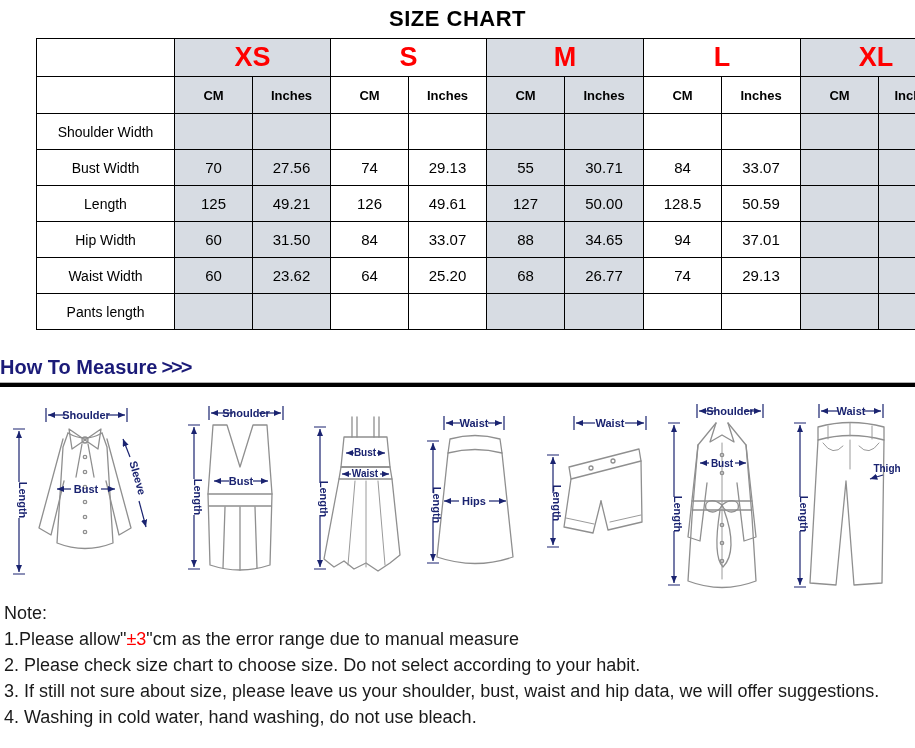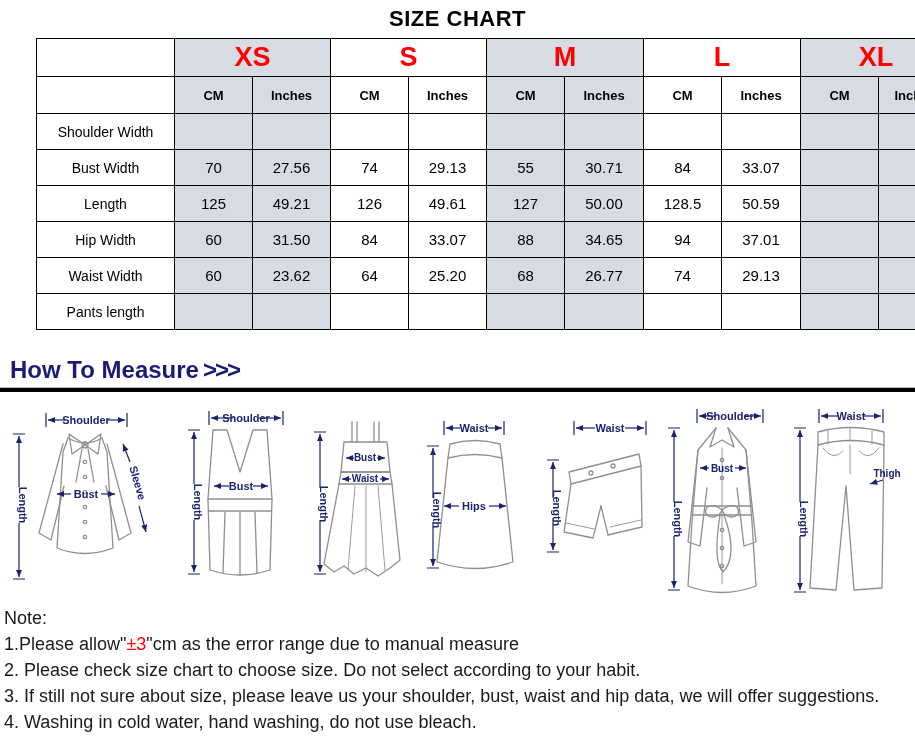--- a/index.html
+++ b/index.html
@@ -14,22 +14,22 @@
     letter-spacing: .5px; padding: 6px 12px 6px;
   }
   table { border-collapse: collapse; width: 915px; table-layout: fixed; margin-left: 36px; }
   th, td { border: 1px solid #000; text-align: center; vertical-align: middle; padding: 0; }
   .sh { background: #d7dce3; }
   th.size-name { height: 38px; font-size: 27px; font-weight: bold; color: #ff0000; }
   th.unit { height: 37px; font-size: 13px; font-weight: bold; }
   th.rowlabel { height: 36px; font-size: 14px; font-weight: normal; }
   td.val { height: 36px; font-size: 15px; }
   .htm-head {
-    margin-top: 26px; padding-left: 10px;
-    color: #1b1b78; font-size: 24px; font-weight: bold;
+    margin-top: 26px; padding-left: 0;
+    color: #1b1b78; font-size: 20px; font-weight: bold;
   }
   .htm-arrows { letter-spacing: -2px; margin-left: 4px; }
   .divider { margin-top: 3px; height: 5px; background: #000; border-top: 1px solid #b0b0b0; }
   .figures {
     display: flex; justify-content: space-between; align-items: flex-start;
     padding: 10px 20px 0 5px; height: 205px;
   }
   .figures svg { overflow: visible; display: block; }
   .garment { stroke: #8f8f8f; fill: none; stroke-width: 1.3; stroke-linejoin: round; stroke-linecap: round; }
   .garment-thin { stroke: #9a9a9a; fill: none; stroke-width: 1; }

